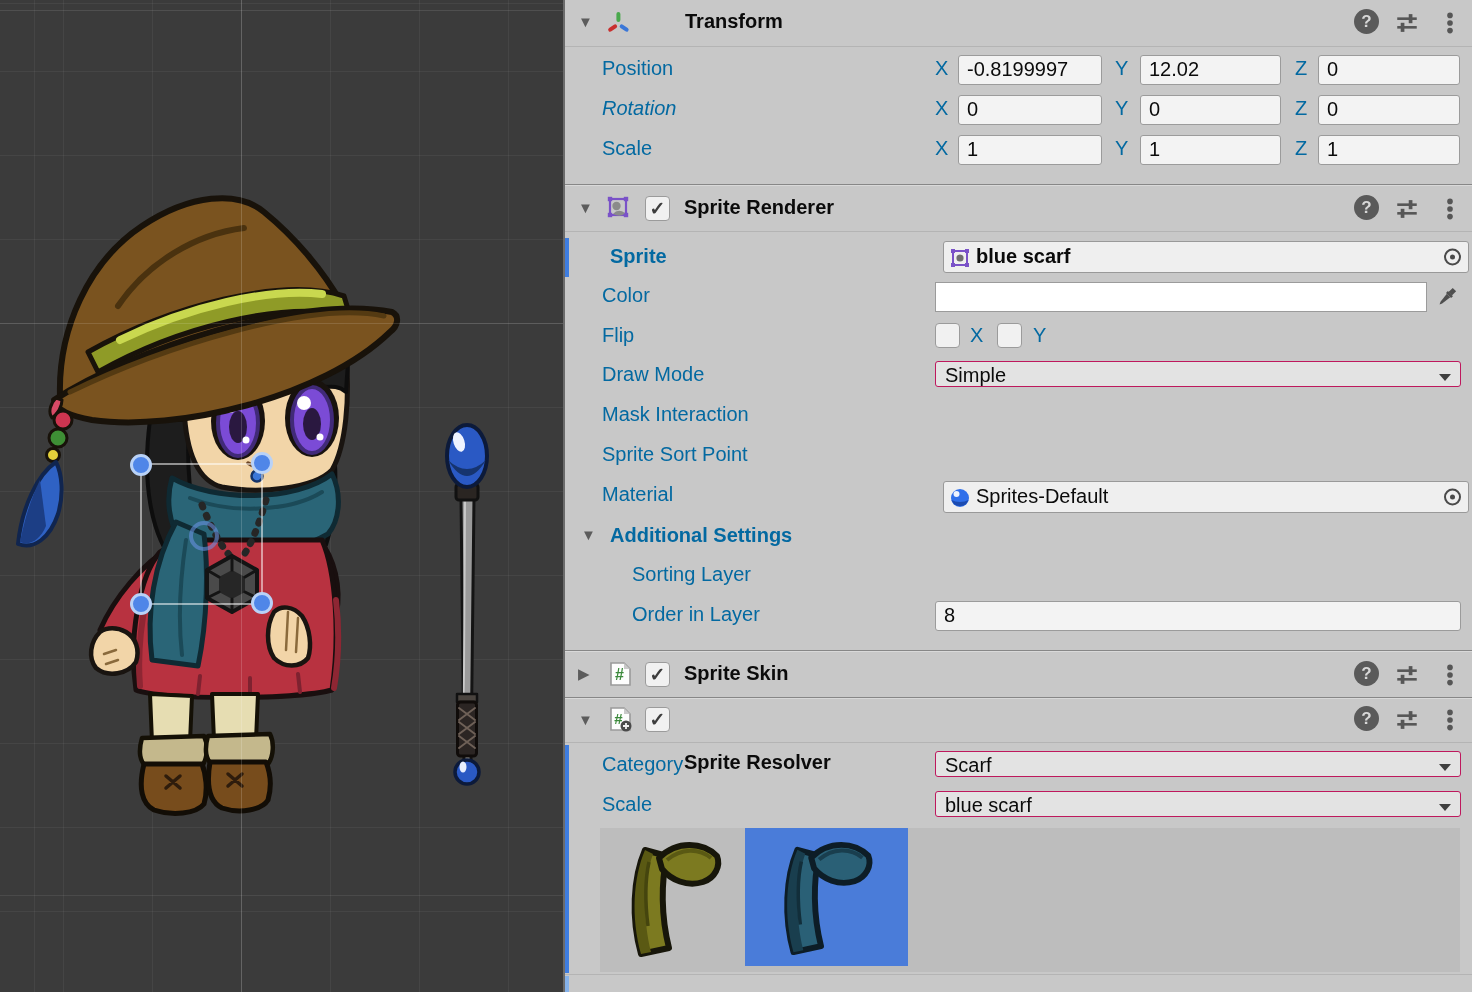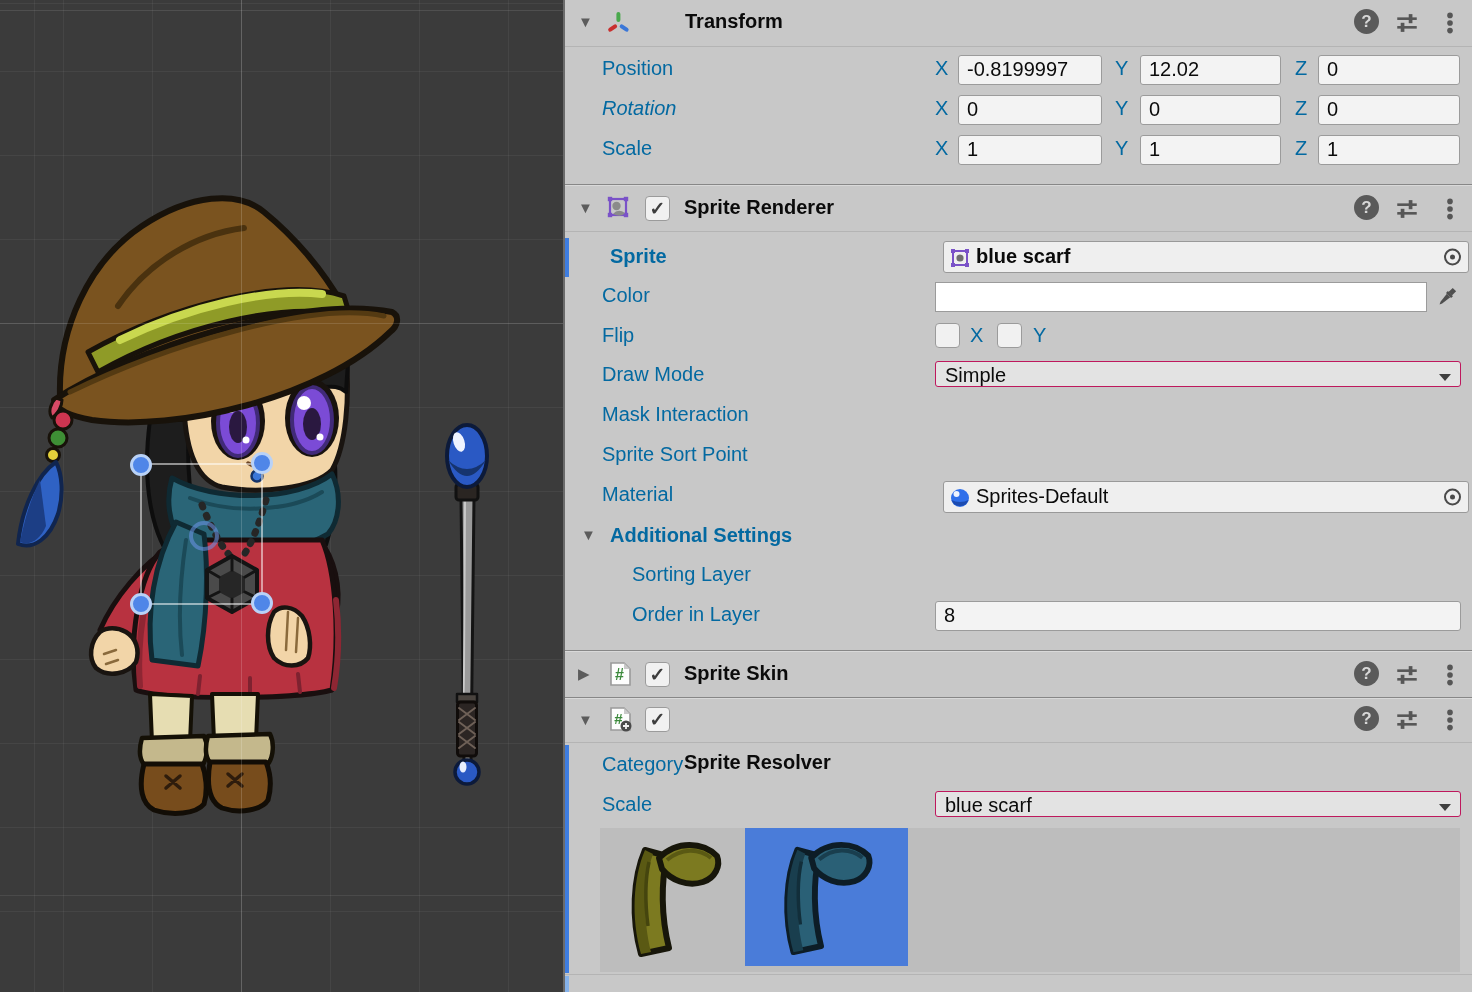--- a/index.html
+++ b/index.html
@@ -347,20 +347,23 @@
       <circle cx="12" cy="5" r="2.6" fill="#565656"></circle>
         <circle cx="12" cy="12" r="2.6" fill="#565656"></circle>
         <circle cx="12" cy="19" r="2.6" fill="#565656"></circle>
     </svg>
     <div class="divider-light" style="top:742px;"></div>
 
     <div class="override" style="top:745px;height:228px;"></div>
     <div class="override" style="top:976px;height:16px;background:#85b2ea;"></div>
 
     <span class="lbl" style="left:37px;top:753px;">Category</span>
+    <div class="drop" style="left:370px;top:751px;width:526px;">
+      <span>Scarf</span><i class="arrow"></i>
+    </div>
 
     <span class="lbl" style="left:37px;top:793px;">Scale</span>
     <div class="drop" style="left:370px;top:791px;width:526px;">
       <span>blue scarf</span><i class="arrow"></i>
     </div>
 
     <div class="thumbstrip" style="left:35px;top:828px;width:860px;height:144px;">
       <svg style="position:absolute;left:12px;top:8px;width:118px;height:126px;" viewBox="0 0 112 126">
         <path d="M30,14 C18,42 16,82 26,118 L54,112 C46,80 46,46 52,20 Z" fill="#7c7a20" stroke="#17160a" stroke-width="6" stroke-linejoin="round"></path>
         <path d="M30,14 C18,42 16,82 26,118 L36,116 C28,84 28,46 38,18 Z" fill="#5a5913"></path>

